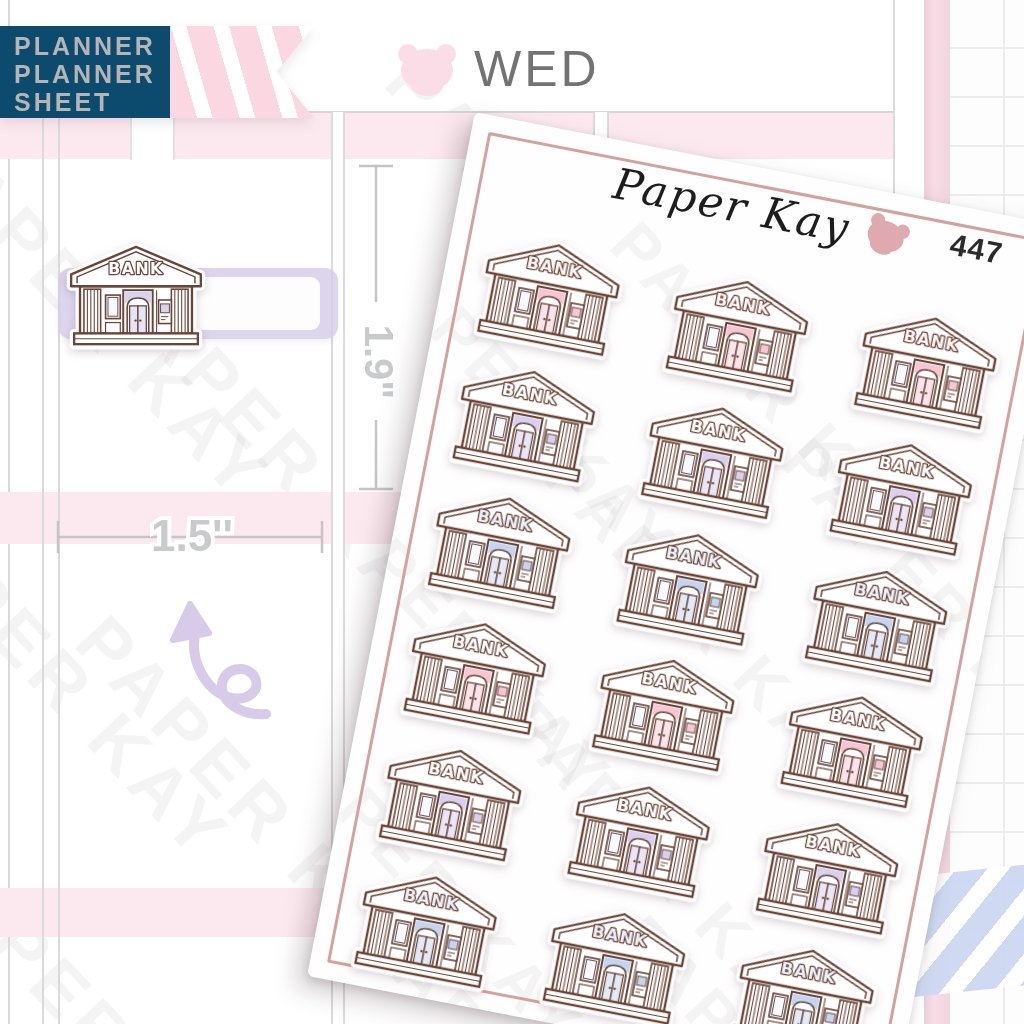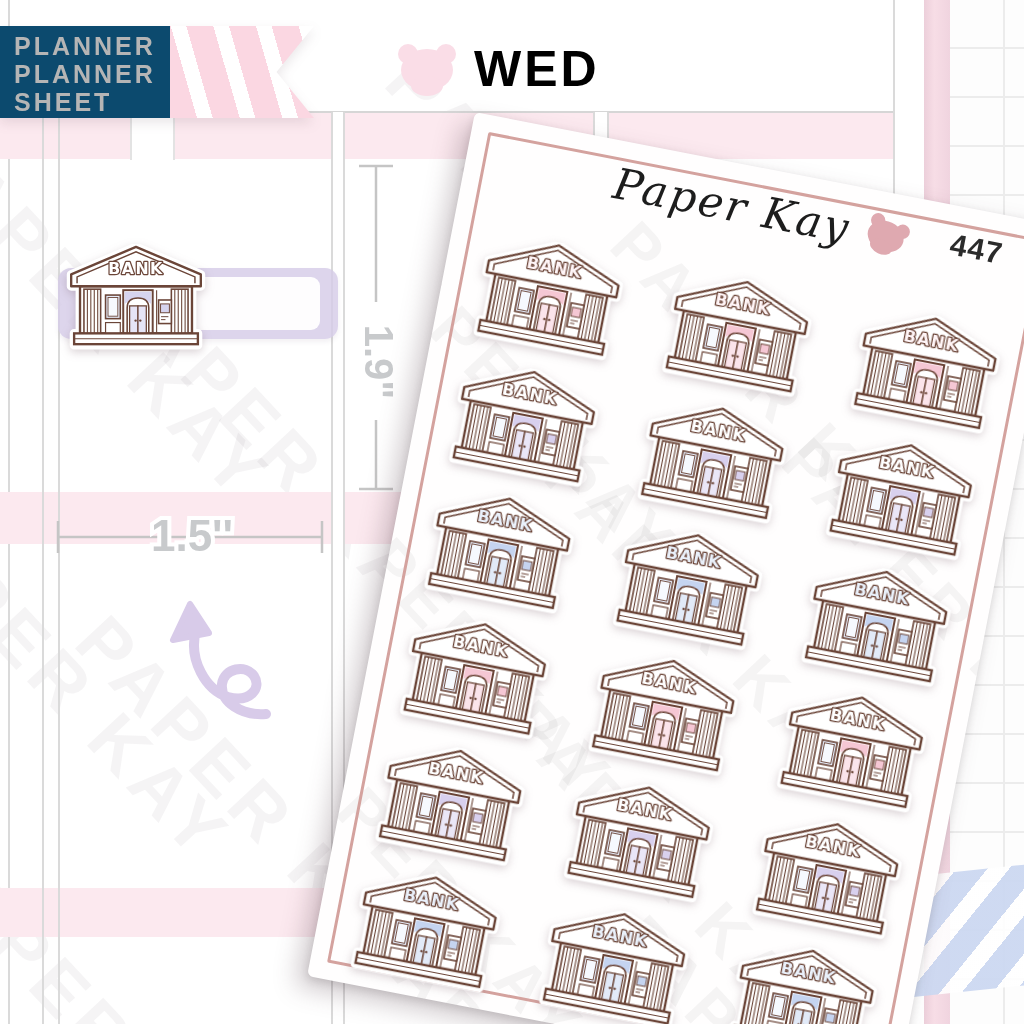--- a/index.html
+++ b/index.html
@@ -6,21 +6,21 @@
   #canvas{position:relative;width:1024px;height:1024px;overflow:hidden;
           font-family:"Liberation Sans",sans-serif;background:#ffffff;}
 
   
   .hline{position:absolute;height:2px;background:#d6d6d6;}
   .vline{position:absolute;width:2px;background:#dadada;}
   .band{position:absolute;left:0;width:893px;height:46px;background:#fce9ef;}
   .bandgap{position:absolute;background:#ffffff;}
 
   .dayhead{position:absolute;display:flex;align-items:center;gap:14px;}
-  .dayhead .label{font-size:50px;font-weight:bold;color:#000000;letter-spacing:3px;}
+  .dayhead .label{font-size:50px;font-weight:normal;color:#737373;letter-spacing:3px;}
   .bear{width:66px;height:56px;color:#fadde7;}
 
   .wm{position:absolute;font-weight:bold;font-size:72px;letter-spacing:8px;
       color:rgba(90,85,90,0.062);white-space:nowrap;transform:rotate(47deg);
       transform-origin:0 0;pointer-events:none;}
 
   
   .gridpaper{position:absolute;left:948px;top:0;width:76px;height:1024px;background:#fdfdfd;
      background-image:linear-gradient(#ececec 2px,transparent 2px),
                       linear-gradient(90deg,#ececec 2px,transparent 2px);

